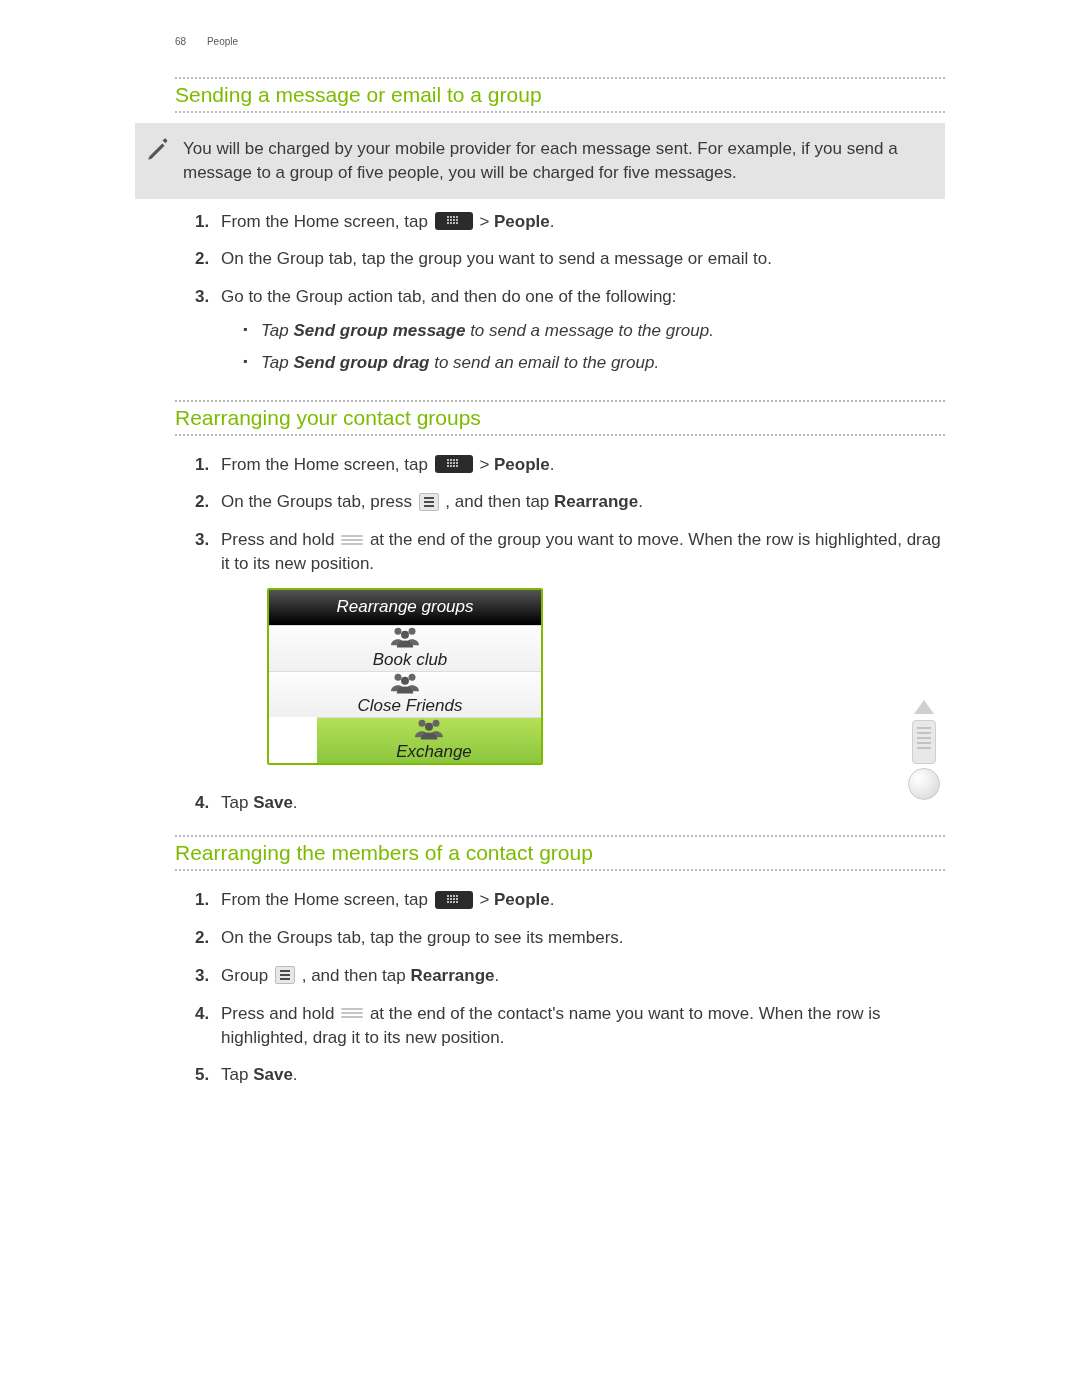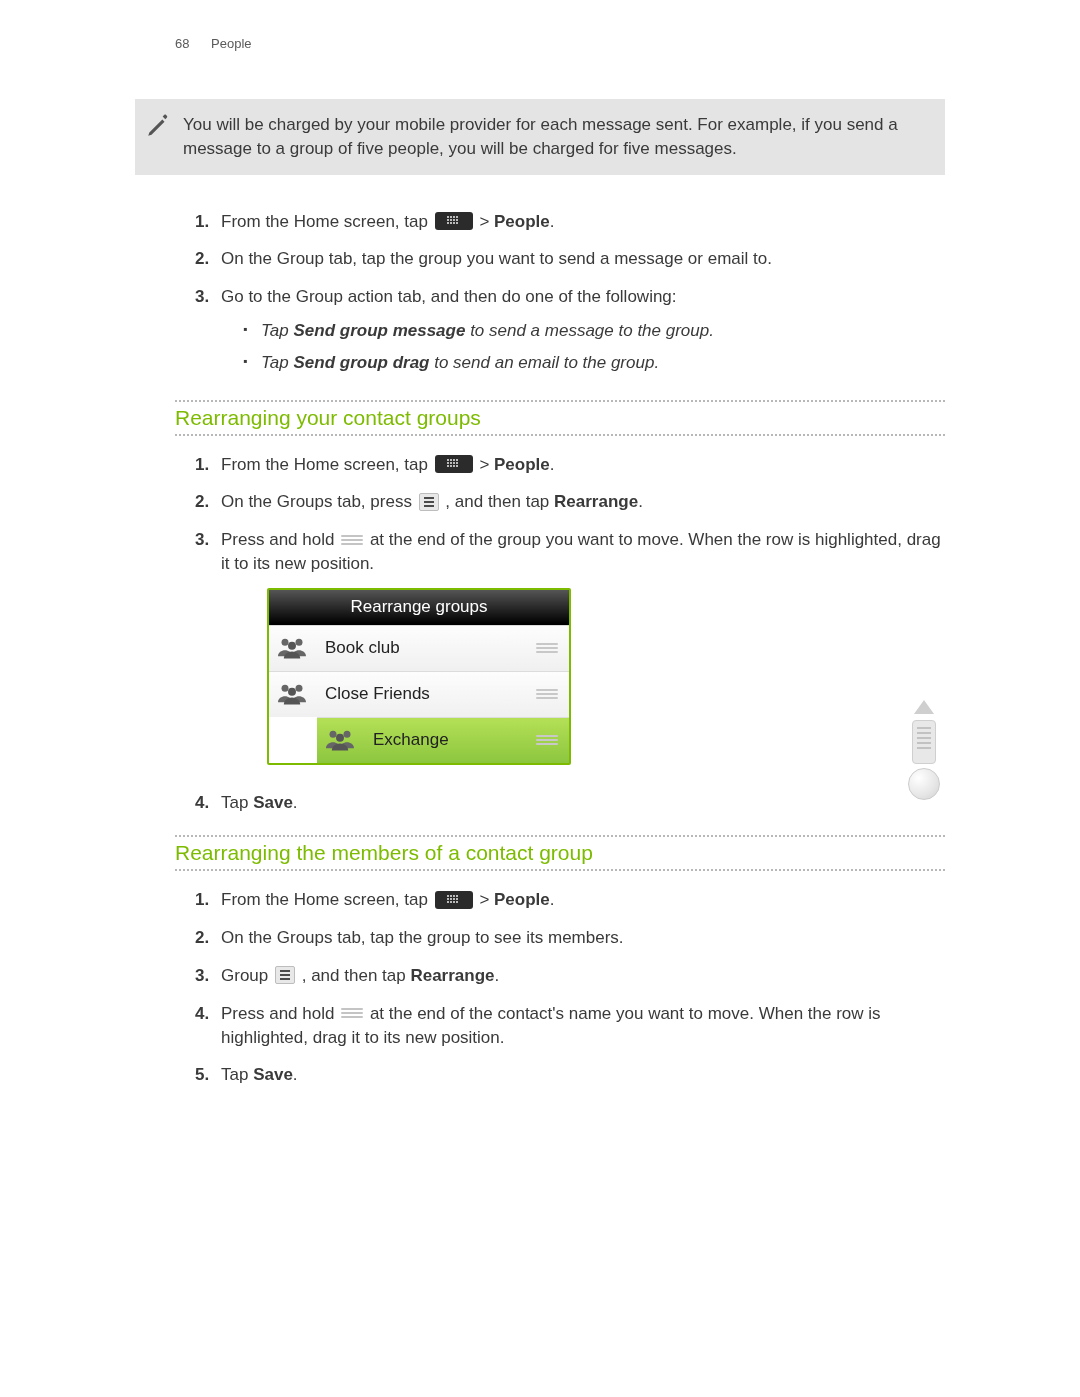--- a/index.html
+++ b/index.html
@@ -9,43 +9,43 @@
     font-size: 17px;
     color: #3a3a3a;
     width: 1080px;
     height: 1397px;
     position: relative;
   }
   .page {
     padding: 36px 135px 60px 175px;
   }
   .page-head {
-    font-size: 13px;
+    font-size: 10px;
     color: #5a5a5a;
-    margin-bottom: 48px;
+    margin-bottom: 30px;
   }
   .page-head .num { margin-right: 18px; }
   .section-heading {
     color: #7dbb00;
     font-weight: 400;
     font-size: 21px;
     padding: 4px 0;
     border-top: 2px dotted #b8b8b8;
     border-bottom: 2px dotted #b8b8b8;
     margin: 14px 0 10px 0;
   }
   .note-block {
     background: #e4e4e4;
     margin-left: -40px;
     padding: 14px 20px 14px 48px;
     font-size: 17px;
     line-height: 1.4;
     color: #3a3a3a;
     position: relative;
-    margin-bottom: 28px;
+    margin-bottom: 4px;
   }
   .note-block .pencil {
     position: absolute;
     left: 10px;
     top: 14px;
     width: 26px;
     height: 26px;
   }
   ol.steps {
     list-style: none;
@@ -124,42 +124,44 @@
     flex-direction: column;
     justify-content: center;
     gap: 2px;
   }
   .drag-icon span {
     height: 2px; background: #c4c4c4; border-radius: 1px;
   }
 
   
   .rearrange-widget {
-    width: 304px;
+    width: 276px;
     margin: 12px 0 12px 46px;
     border: 2px solid #7dbb00;
     border-radius: 2px;
     overflow: hidden;
     font-size: 17px;
+    font-style: italic;
   }
   .rw-titlebar {
     background: linear-gradient(#555, #222 60%, #000);
     color: #fff;
     text-align: center;
     padding: 5px 0;
     font-size: 17px;
     border-bottom: 1px solid #000;
   }
   .rw-row {
     display: flex;
     align-items: center;
     height: 46px;
     border-top: 1px solid #dcdcdc;
     background: linear-gradient(#fdfdfd, #f0f0f0);
     position: relative;
+    flex-direction: column;
   }
   .rw-row:first-of-type { border-top: none; }
   .rw-row.selected {
     background: linear-gradient(#b4e056, #8cc63f);
     margin-left: 48px;
   }
   .rw-iconcell {
     width: 46px;
     display: flex;
     align-items: center;
@@ -222,20 +224,21 @@
 </style>
 </head>
 <body>
 
 <div class="page">
   <div class="page-head">
     <span class="num">68</span>
     <span>People</span>
   </div>
 
+  <h2 class="section-heading">Sending a message or email to a group</h2>
 
   <div class="note-block">
     <svg class="pencil" viewBox="0 0 24 24">
         <path fill="#555" d="M3 21l3-1 12-12-2-2L4 18l-1 3zm15.7-15.3l1.6-1.6c.4-.4.4-1 0-1.4l-1-1c-.4-.4-1-.4-1.4 0l-1.6 1.6 2.4 2.4z"></path>
       </svg>
     <span>You will be charged by your mobile provider for each message sent. For example, if you send a message to a group of five people, you will be charged for five messages.</span>
   </div>
 
   <ol class="steps">
     <li>

